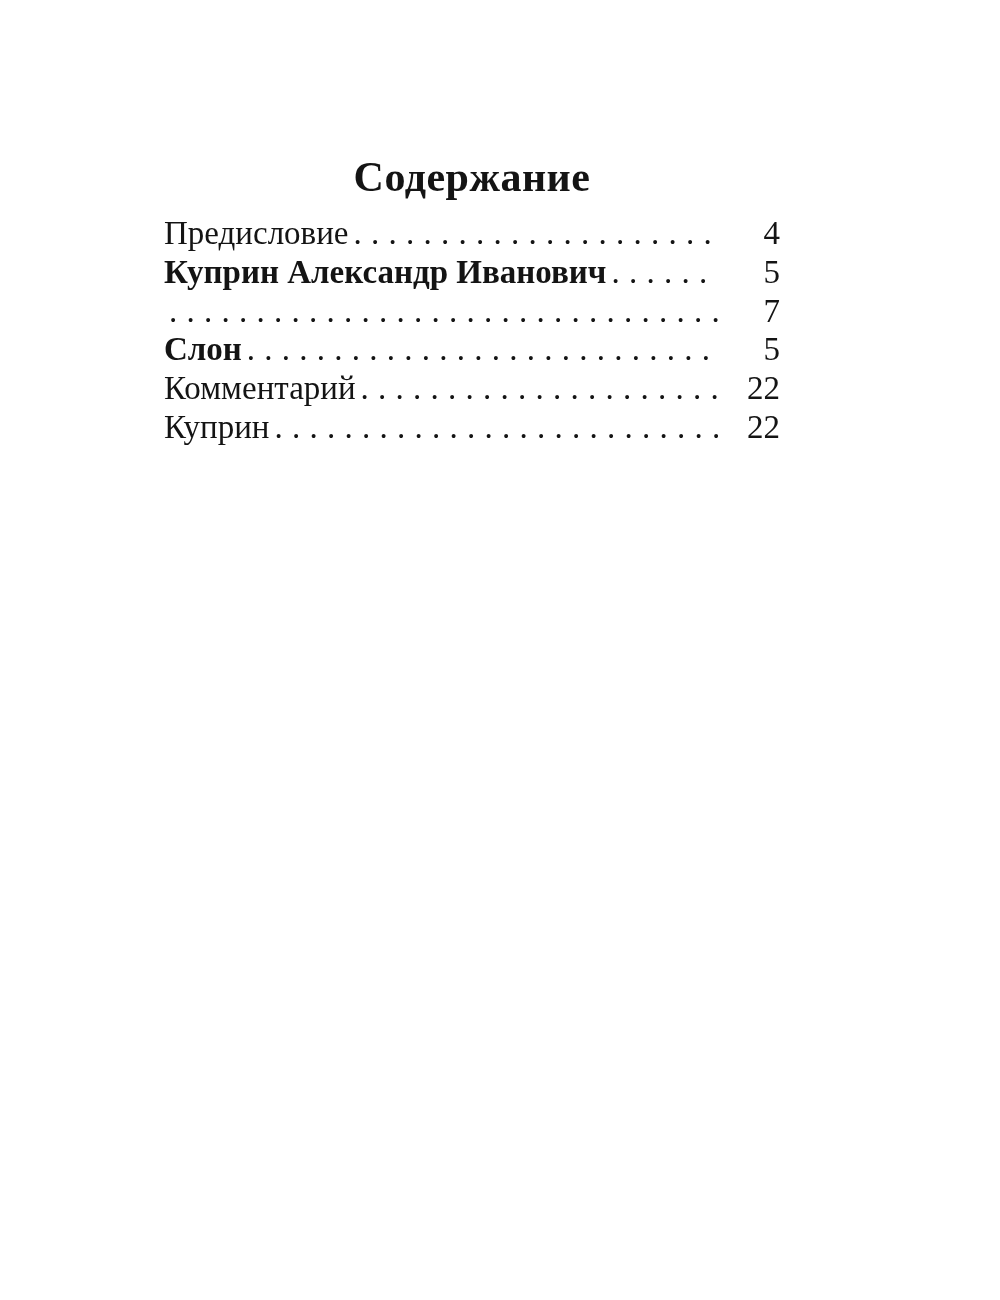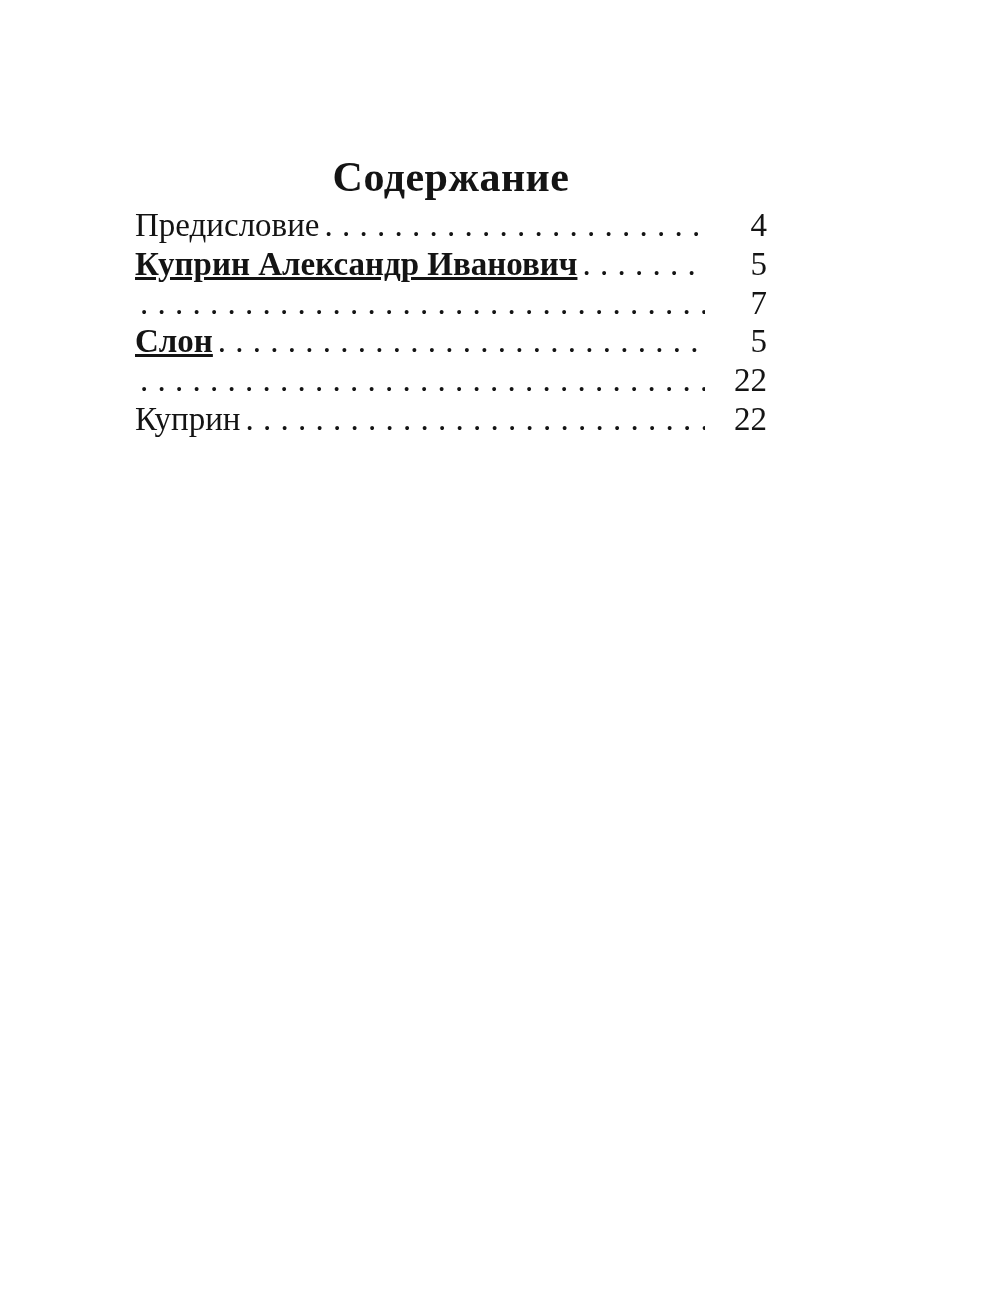--- a/index.html
+++ b/index.html
@@ -10,46 +10,45 @@
     width: 1000px;
     height: 1300px;
     background: #ffffff;
     position: relative;
     font-family: "Liberation Serif", serif;
     color: #141414;
     overflow: hidden;
   }
   .toc-block {
     position: absolute;
-    left: 131px;
+    left: 152px;
     top: 152px;
     width: 640px;
   }
   .toc-title {
     font-size: 42px;
     font-weight: 700;
     line-height: 50px;
     text-align: center;
     margin: 0 0 4px 0;
     letter-spacing: 0.5px;
   }
   .toc-list {
-    margin: 4px;
+    margin: 12px;
     padding: 0;
   }
   .toc-row {
     display: flex;
     align-items: baseline;
     font-size: 33px;
     line-height: 38.8px;
     white-space: nowrap;
   }
   .toc-row.bold .toc-label {
     font-weight: 700;
-    text-decoration: underline;
   }
   .toc-label {
     flex: 0 0 auto;
   }
   .toc-dots {
     flex: 1 1 auto;
     min-width: 0;
     overflow: hidden;
     white-space: nowrap;
     padding-left: 5px;
@@ -82,20 +81,21 @@
     <div class="toc-row bold">
       <span class="toc-dots">. . . . . . . . . . . . . . . . . . . . . . . . . . . . . . . . . . . . . . . . . . . . . . . . . . . . . . . . . . . . </span>
       <span class="toc-pagenum">7</span>
     </div>
     <div class="toc-row bold">
       <span class="toc-label">Слон</span>
       <span class="toc-dots">. . . . . . . . . . . . . . . . . . . . . . . . . . . . . . . . . . . . . . . . . . . . . . . . . . . . . . . . . . . . </span>
       <span class="toc-pagenum">5</span>
     </div>
     <div class="toc-row">
+      <span class="toc-label">Комментарий</span>
       <span class="toc-dots">. . . . . . . . . . . . . . . . . . . . . . . . . . . . . . . . . . . . . . . . . . . . . . . . . . . . . . . . . . . . </span>
       <span class="toc-pagenum">22</span>
     </div>
     <div class="toc-row">
       <span class="toc-label">Куприн</span>
       <span class="toc-dots">. . . . . . . . . . . . . . . . . . . . . . . . . . . . . . . . . . . . . . . . . . . . . . . . . . . . . . . . . . . . </span>
       <span class="toc-pagenum">22</span>
     </div>
   </div>
 </div>

